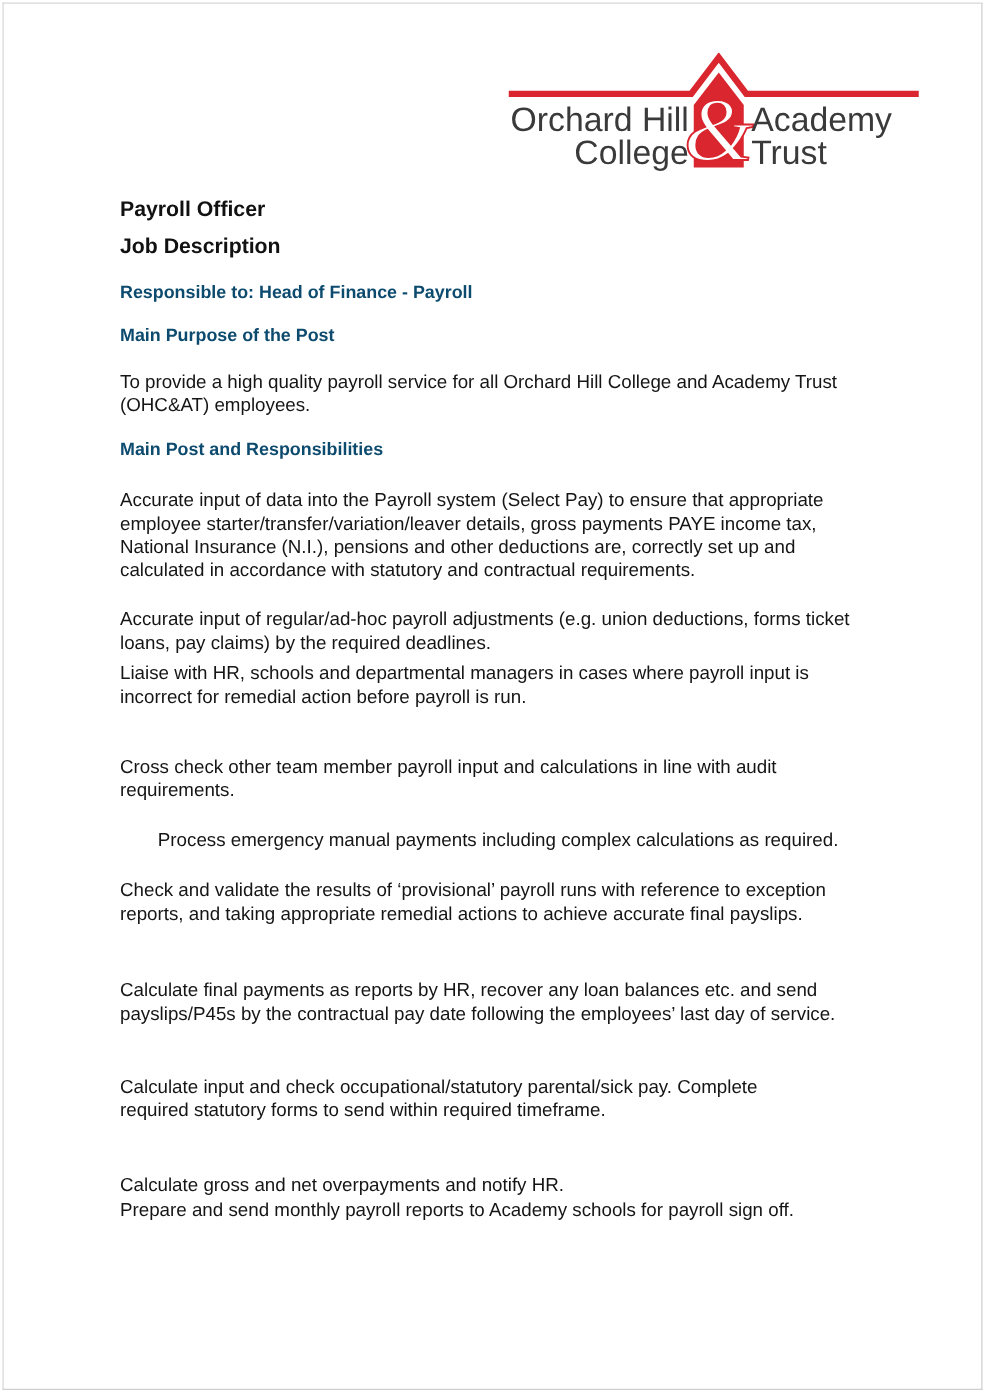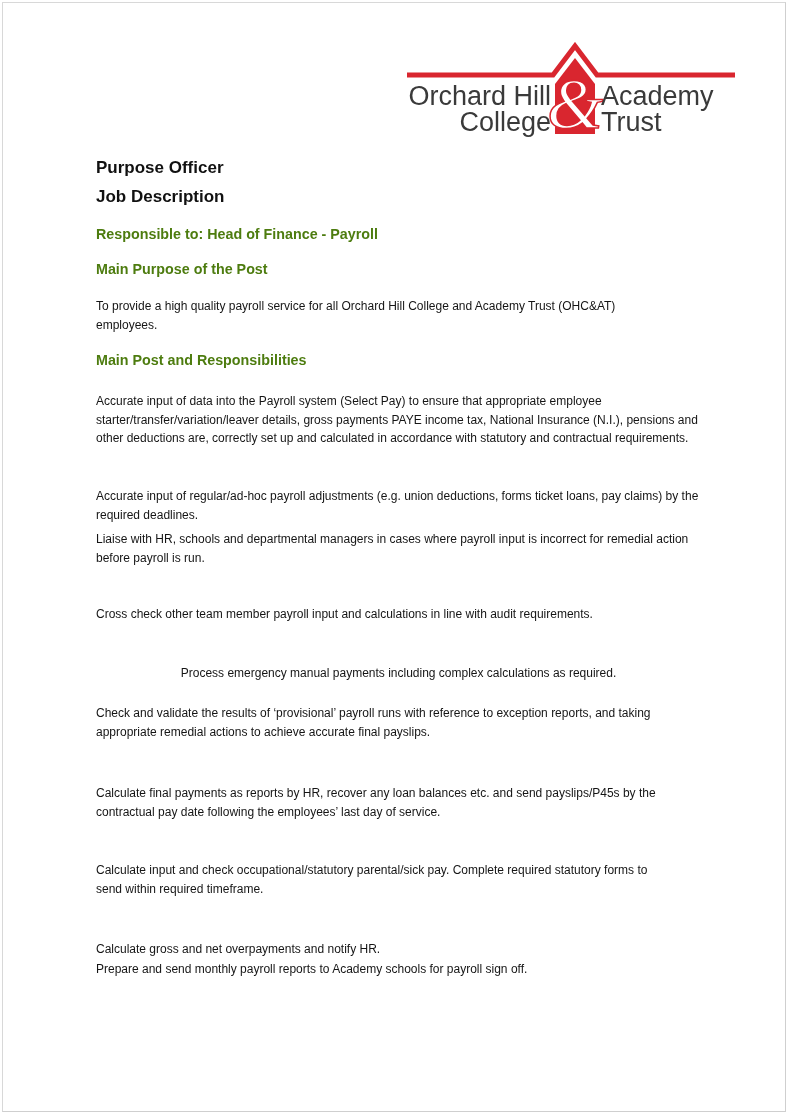--- a/index.html
+++ b/index.html
@@ -14,25 +14,25 @@
     }
     .logo {
       position: absolute; left: 405px; top: 42px; width: 332px; height: 96px;
     }
     .logo svg { display: block; }
     .title {
       position: absolute; left: 96px; font-weight: bold; font-size: 17px; color: #111;
       white-space: nowrap;
     }
     .heading {
-      position: absolute; left: 96px; font-weight: bold; font-size: 14.3px; color: #4d7c0f;
+      position: absolute; left: 96px; font-weight: bold; font-size: 14.3px; color: #0c4a6e;
       white-space: nowrap;
     }
     .para {
-      position: absolute; left: 96px; width: 620px; font-size: 12px; line-height: 18.6px;
+      position: absolute; left: 96px; width: 620px; font-size: 15px; line-height: 18.6px;
       color: #151515;
     }
   </style>
 </head>
 <body>
 
 <div class="page-frame"></div>
 
 <div class="logo">
   <svg width="332" height="96" viewBox="0 0 332 96">
@@ -42,21 +42,21 @@
     <polygon points="150,42 170,16 190,42 190,92 150,92" fill="#d9262f"></polygon>
 
     <text x="146" y="63" text-anchor="end" font-family="Liberation Sans, sans-serif" font-size="27" fill="#3a3a3a">Orchard Hill</text>
     <text x="146" y="89" text-anchor="end" font-family="Liberation Sans, sans-serif" font-size="27" fill="#3a3a3a">College</text>
     <text x="170" y="86" text-anchor="middle" font-family="Liberation Serif, serif" font-style="italic" font-size="72" fill="#ffffff" stroke="#d9262f" stroke-width="1.5">&amp;</text>
     <text x="196" y="63" text-anchor="start" font-family="Liberation Sans, sans-serif" font-size="27" fill="#3a3a3a">Academy</text>
     <text x="196" y="89" text-anchor="start" font-family="Liberation Sans, sans-serif" font-size="27" fill="#3a3a3a">Trust</text>
   </svg>
 </div>
 
-<div class="title" style="top:158px;">Purpose Officer</div>
+<div class="title" style="top:158px;">Payroll Officer</div>
 <div class="title" style="top:187px;">Job Description</div>
 <div class="heading" style="top:226px;">Responsible to: Head of Finance - Payroll</div>
 <div class="heading" style="top:261px;">Main Purpose of the Post</div>
 <div class="para" style="top:297px; width:580px;">To provide a high quality payroll service for all Orchard Hill College and Academy Trust (OHC&amp;AT) employees.</div>
 <div class="heading" style="top:352px;">Main Post and Responsibilities</div>
 
 <div class="para" style="top:392px; width:605px;">Accurate input of data into the Payroll system (Select Pay) to ensure that appropriate employee starter/transfer/variation/leaver details, gross payments PAYE income tax, National Insurance (N.I.), pensions and other deductions are, correctly set up and calculated in accordance with statutory and contractual requirements.</div>
 <div class="para" style="top:487px; width:605px;">Accurate input of regular/ad-hoc payroll adjustments (e.g. union deductions, forms ticket loans, pay claims) by the required deadlines.</div>
 <div class="para" style="top:530px; width:605px;">Liaise with HR, schools and departmental managers in cases where payroll input is incorrect for remedial action before payroll is run.</div>
 <div class="para" style="top:605px; width:580px;">Cross check other team member payroll input and calculations in line with audit requirements.</div>

